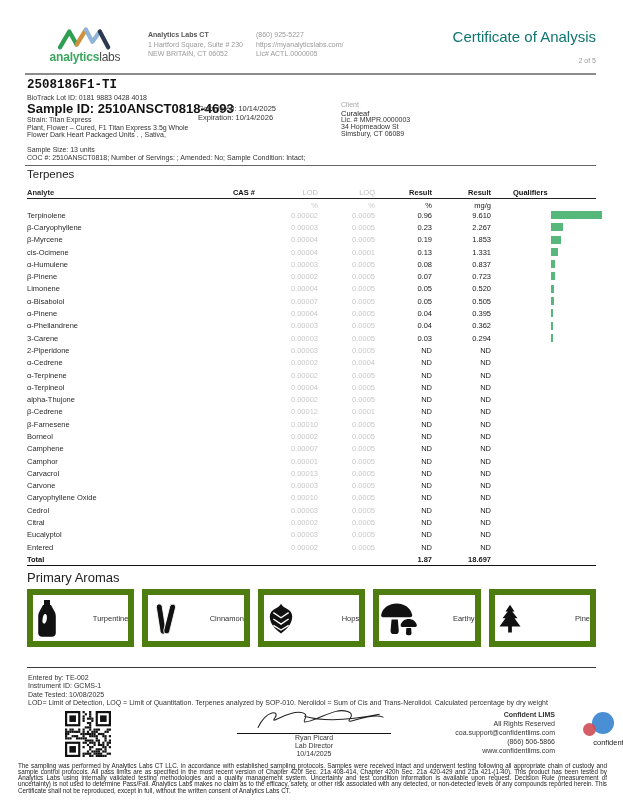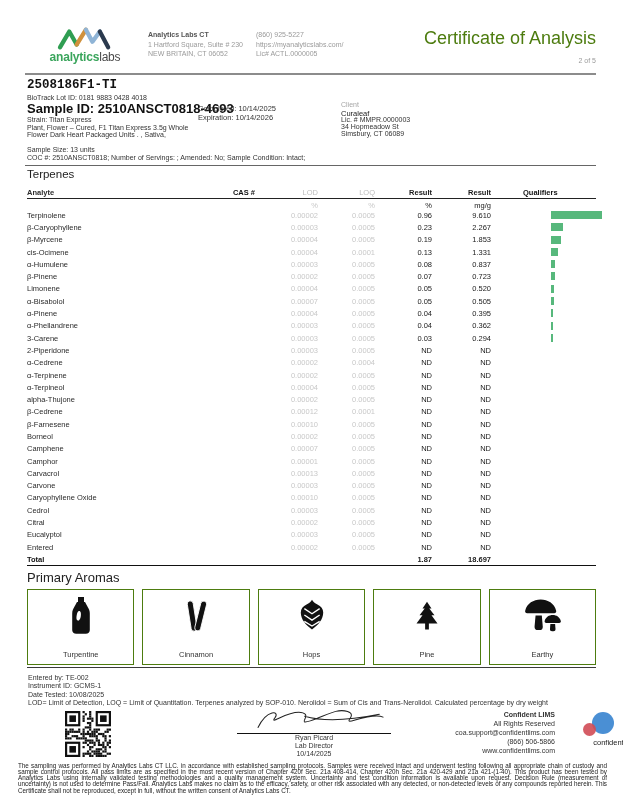--- a/index.html
+++ b/index.html
@@ -8,21 +8,21 @@
   .abs { position:absolute; }
 
   
   .logo-block { left:25px; top:26px; width:120px; text-align:center; }
   .logo-mark { display:block; margin:0 auto; }
   .logo-text { font-size:12px; letter-spacing:-0.2px; margin-top:-1px; }
   .logo-text b { color:#3aa55c; font-weight:bold; }
   .logo-text span.labs { color:#4a4a4a; font-weight:400; }
   .hdr-col { font-size:7px; line-height:9.5px; color:#9a9a9a; }
   .hdr-col .strong { color:#555; font-weight:bold; }
-  .coa-title { right:27px; top:28px; font-size:18px; color:#4d7c0f; font-weight:400; }
+  .coa-title { right:27px; top:28px; font-size:15px; color:#0f766e; font-weight:400; }
   .page-num { right:27px; top:57px; font-size:7px; color:#9a9a9a; }
   .hdr-rule { left:25px; right:27px; top:73px; border-top:2px solid #8c8c8c; }
 
   
   .id-short { left:27px; top:78px; font-size:12.5px; font-weight:bold; color:#111;font-family:Liberation Mono, monospace; }
   .biotrack { left:27px; top:94px; font-size:7px; color:#333; }
   .sample-id { left:27px; top:101px; font-size:13px; font-weight:bold; color:#111; }
   .strain { left:27px; top:116px; font-size:7px; color:#333; }
   .desc1 { left:27px; top:123.5px; font-size:7px; color:#333; }
   .desc2 { left:27px; top:131px; font-size:7px; color:#333; }
@@ -41,30 +41,30 @@
   .terp-title { left:27px; top:168px; font-size:11.5px; color:#222; }
   .table { left:27px; top:186px; width:569px; }
   .t-row { display:grid; grid-template-columns:170px 58px 63px 57px 57px 59px 60px 45px; align-items:center; height:12.3px; font-size:7.5px; }
   .t-head { height:13px; border-bottom:1.2px solid #222; font-weight:bold; color:#111; }
   .t-units { height:10px; }
   .c-analyte { text-align:left; color:#2b2b2b; }
   .c-cas,.c-lod,.c-loq,.c-pct,.c-mgg { text-align:right; }
   .c-lod,.c-loq { color:#c8c8c8; }
   .t-head .c-lod,.t-head .c-loq { color:#bdbdbd; font-weight:normal; }
   .c-pct,.c-mgg { color:#1a1a1a; }
-  .c-qual { padding-left:32px; text-align:left; color:#111; }
+  .c-qual { padding-left:22px; text-align:left; color:#111; }
   .c-bar { position:relative; overflow:visible; height:12.3px; }
   .bar { position:absolute; left:0; top:2px; height:8px; background:#57b87c; }
   .t-total { font-weight:bold; border-bottom:1.6px solid #111; height:13px; }
   .t-total .c-analyte { color:#111; }
 
   
   .aroma-title { left:27px; top:570px; font-size:13px; color:#222; }
   .aroma-row { left:27px; right:27px; top:589px; display:flex; gap:8px; }
-  .aroma-box { flex:1; height:76px; border:1px solid #4d7c0f; background:#fff; display:flex; flex-direction:column; align-items:center; justify-content:space-between; padding:6px 0 5px 0; }
+  .aroma-box { flex:1; height:58px; border:6px solid #4d7c0f; background:#fff; display:flex; flex-direction:row; align-items:center; justify-content:space-between; padding:6px 0 5px 0; }
   .aroma-label { font-size:7.5px; color:#333; }
   .aroma-icon svg { display:block; }
 
   
   .foot-rule { left:27px; right:27px; top:667px; border-top:1px solid #3a3a3a; }
   .foot-info { left:28px; top:674px; font-size:7px; line-height:8.3px; color:#333; }
   .qr { left:65px; top:711px; }
   .sig-block { left:237px; top:705px; width:154px; text-align:center; }
   .sig-line { border-top:1px solid #111; margin-top:-4px; }
   .sig-name,.sig-title,.sig-date { font-size:7px; line-height:8px; color:#333; }
@@ -494,36 +494,36 @@
             <path d="M11 12.5l9 6 9-6"></path>
             <path d="M11 20l9 6 9-6"></path>
             <path d="M11 27.5l9 5.5 9-5.5"></path>
           </g>
         </svg>
       </div>
       <div class="aroma-label">Hops</div>
     </div>
     <div class="aroma-box">
       <div class="aroma-icon">
-        <svg width="30" height="40" viewBox="0 0 40 40">
-          <path fill="#111" d="M20 1 L26 10 L23 10 L30 19 L26 19 L34 30 L22.5 30 L22.5 38 L17.5 38 L17.5 30 L6 30 L14 19 L10 19 L17 10 L14 10 Z"></path>
-        </svg>
-      </div>
-      <div class="aroma-label">Pine</div>
-    </div>
-    <div class="aroma-box">
-      <div class="aroma-icon">
         <svg width="38" height="38" viewBox="0 0 40 40">
           <path fill="#111" d="M2.3 15.4C4.2 8 11 3.8 18.6 3.8c7.6 0 14.4 4.2 16.3 11.6.4 1.5-.6 2.7-2.1 2.7H4.4c-1.5 0-2.5-1.2-2.1-2.7z"></path>
           <path fill="#111" d="M13.2 20.5h6.6l1 11.5c.2 2.4-1 3.9-3.5 3.9h-1.6c-2.5 0-3.7-1.5-3.5-3.9z"></path>
           <path fill="#111" d="M22.8 26.3c1-4.1 4.6-6.3 8.5-6.3 3.9 0 7.5 2.2 8.5 6.3.3 1.1-.5 2-1.6 2H24.4c-1.1 0-1.9-.9-1.6-2z"></path>
           <path fill="#111" d="M28.8 29.6h5l.4 5.1c.1 1.5-.7 2.4-2.2 2.4h-1.4c-1.5 0-2.3-.9-2.2-2.4z"></path>
         </svg>
       </div>
       <div class="aroma-label">Earthy</div>
+    </div>
+    <div class="aroma-box">
+      <div class="aroma-icon">
+        <svg width="30" height="40" viewBox="0 0 40 40">
+          <path fill="#111" d="M20 1 L26 10 L23 10 L30 19 L26 19 L34 30 L22.5 30 L22.5 38 L17.5 38 L17.5 30 L6 30 L14 19 L10 19 L17 10 L14 10 Z"></path>
+        </svg>
+      </div>
+      <div class="aroma-label">Pine</div>
     </div>
   </div>
 
 <div class="abs foot-rule"></div>
 <div class="abs foot-info">
   <div>Entered by: TE-002</div>
   <div>Instrument ID: GCMS-1</div>
   <div>Date Tested: 10/08/2025</div>
   <div>LOD= Limit of Detection, LOQ = Limit of Quantitation. Terpenes analyzed by SOP-010. Nerolidol = Sum of Cis and Trans-Nerolidol. Calculated percentage by dry weight</div>
 </div>

